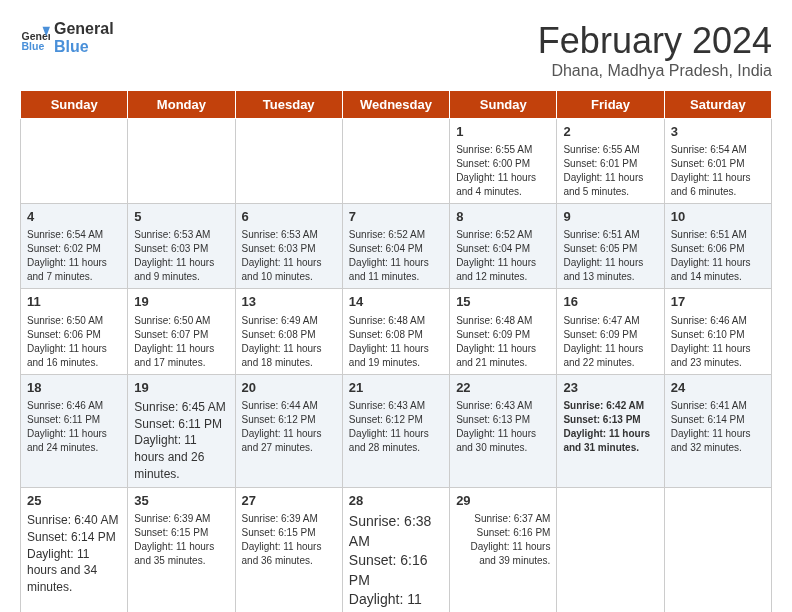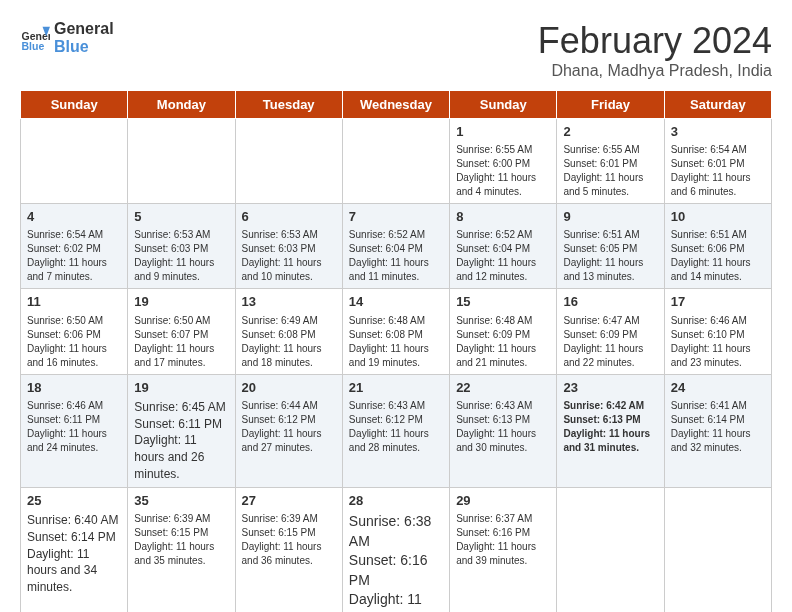--- a/index.html
+++ b/index.html
@@ -287,21 +287,21 @@
 Daylight: 11 hours and 36 minutes.</div>
         </td>
         <td>
           <span class="day-number">28</span>
           <div style="font-size: 14px; line-height: 1.4; white-space: pre-line;">Sunrise: 6:38 AM
 Sunset: 6:16 PM
 Daylight: 11 hours and 38 minutes.</div>
         </td>
         <td>
           <span class="day-number">29</span>
-          <div style="font-size: 10px; line-height: 1.4; white-space: pre-line;">Sunrise: 6:37 AM
+          <div style="font-size: 10px; line-height: 1.4; white-space: pre-line; text-align: right;">Sunrise: 6:37 AM
 Sunset: 6:16 PM
 Daylight: 11 hours and 39 minutes.</div>
         </td>
         <td class="empty-cell"></td>
         <td class="empty-cell"></td>
       </tr>
     </tbody>
 </table>
 
 </body></html>

